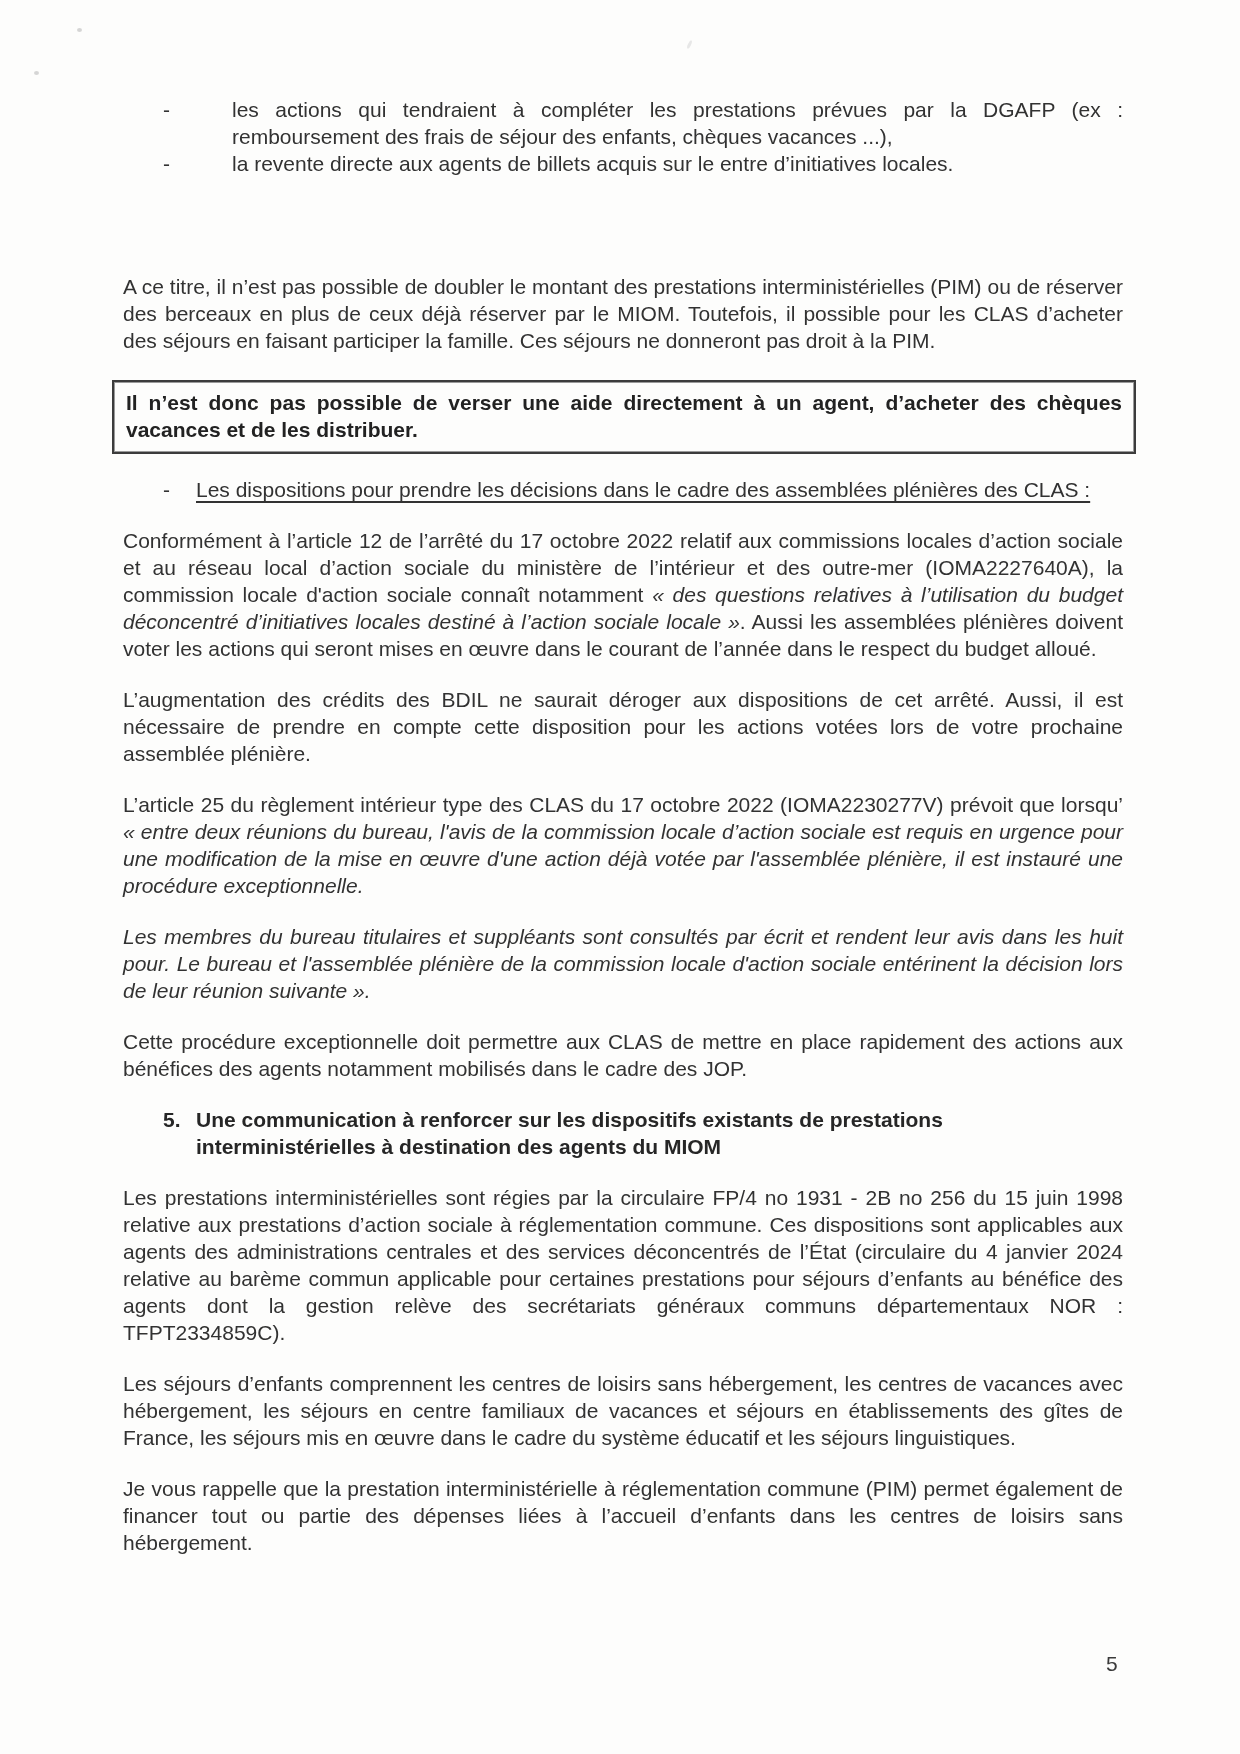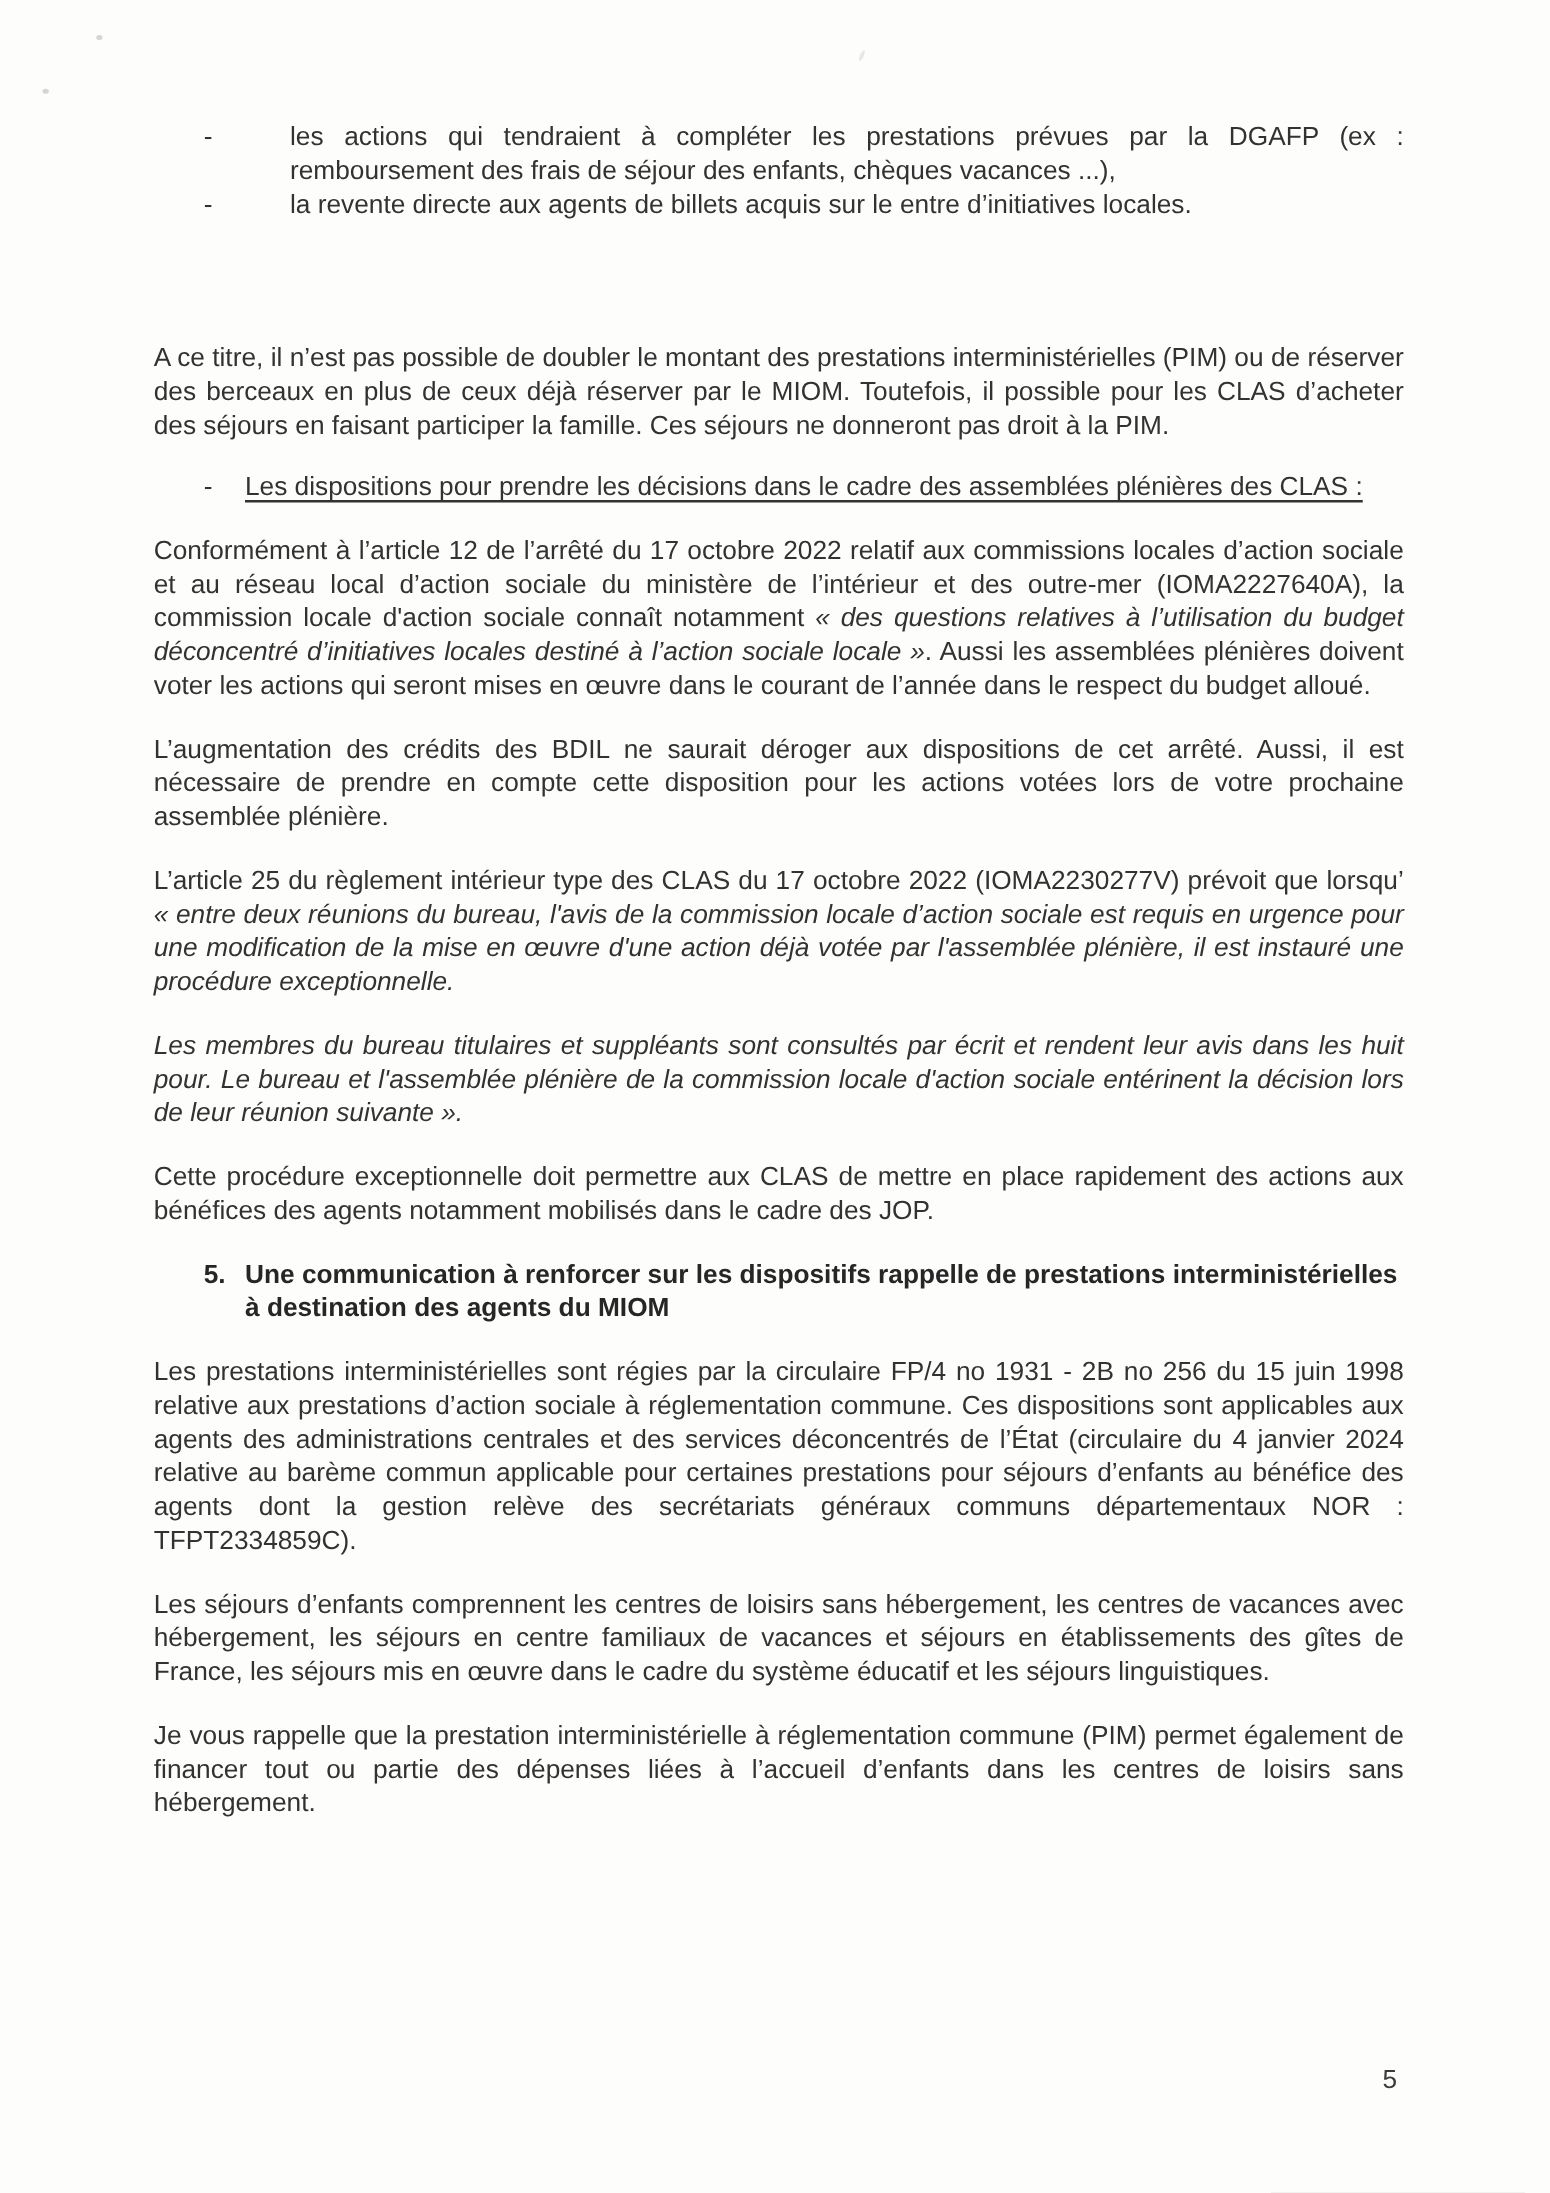--- a/index.html
+++ b/index.html
@@ -76,39 +76,42 @@
       <span class="marker">-</span>
       <span class="btext">les actions qui tendraient à compléter les prestations prévues par la DGAFP (ex : remboursement des frais de séjour des enfants, chèques vacances ...),</span>
     </div>
     <div class="bullet">
       <span class="marker">-</span>
       <span class="btext">la revente directe aux agents de billets acquis sur le entre d’initiatives locales.</span>
     </div>
 
     <p class="para para-a">A ce titre, il n’est pas possible de doubler le montant des prestations interministérielles (PIM) ou de réserver des berceaux en plus de ceux déjà réserver par le MIOM. Toutefois, il possible pour les CLAS d’acheter des séjours en faisant participer la famille. Ces séjours ne donneront pas droit à la PIM.</p>
 
+    <div class="boxed">
+      <span>Il n’est donc pas possible de verser une aide directement à un agent, d’acheter des chèques vacances et de les distribuer.</span>
+    </div>
 
     <div class="uheading">
       <span class="marker">-</span>
       <span class="utext">Les dispositions pour prendre les décisions dans le cadre des assemblées plénières des CLAS :</span>
     </div>
 
     <p class="para"><span>Conformément à l’article 12 de l’arrêté du 17 octobre 2022 relatif aux commissions locales d’action sociale et au réseau local d’action sociale du ministère de l’intérieur et des outre-mer (IOMA2227640A), la commission locale d'action sociale connaît notamment </span><span class="it">« des questions relatives à l’utilisation du budget déconcentré d’initiatives locales destiné à l’action sociale locale »</span><span>. Aussi les assemblées plénières doivent voter les actions qui seront mises en œuvre dans le courant de l’année dans le respect du budget alloué.</span></p>
 
     <p class="para">L’augmentation des crédits des BDIL ne saurait déroger aux dispositions de cet arrêté. Aussi, il est nécessaire de prendre en compte cette disposition pour les actions votées lors de votre prochaine assemblée plénière.</p>
 
     <p class="para"><span>L’article 25 du règlement intérieur type des CLAS du 17 octobre 2022 (IOMA2230277V) prévoit que lorsqu’ </span><span class="it">« entre deux réunions du bureau, l'avis de la commission locale d’action sociale est requis en urgence pour une modification de la mise en œuvre d'une action déjà votée par l'assemblée plénière, il est instauré une procédure exceptionnelle.</span></p>
 
     <p class="para it">Les membres du bureau titulaires et suppléants sont consultés par écrit et rendent leur avis dans les huit pour. Le bureau et l'assemblée plénière de la commission locale d'action sociale entérinent la décision lors de leur réunion suivante ».</p>
 
     <p class="para">Cette procédure exceptionnelle doit permettre aux CLAS de mettre en place rapidement des actions aux bénéfices des agents notamment mobilisés dans le cadre des JOP.</p>
 
     <div class="h5">
       <span class="marker">5.</span>
-      <span class="h5text">Une communication à renforcer sur les dispositifs rappelle de prestations interministérielles à destination des agents du MIOM</span>
+      <span class="h5text">Une communication à renforcer sur les dispositifs existants de prestations interministérielles à destination des agents du MIOM</span>
     </div>
 
     <p class="para">Les prestations interministérielles sont régies par la circulaire FP/4 no 1931 - 2B no 256 du 15 juin 1998 relative aux prestations d’action sociale à réglementation commune. Ces dispositions sont applicables aux agents des administrations centrales et des services déconcentrés de l’État (circulaire du 4 janvier 2024 relative au barème commun applicable pour certaines prestations pour séjours d’enfants au bénéfice des agents dont la gestion relève des secrétariats généraux communs départementaux NOR : TFPT2334859C).</p>
 
 
     <p class="para">Les séjours d’enfants comprennent les centres de loisirs sans hébergement, les centres de vacances avec hébergement, les séjours en centre familiaux de vacances et séjours en établissements des gîtes de France, les séjours mis en œuvre dans le cadre du système éducatif et les séjours linguistiques.</p>
 
     <p class="para">Je vous rappelle que la prestation interministérielle à réglementation commune (PIM) permet également de financer tout ou partie des dépenses liées à l’accueil d’enfants dans les centres de loisirs sans hébergement.</p>
 
   </div>

